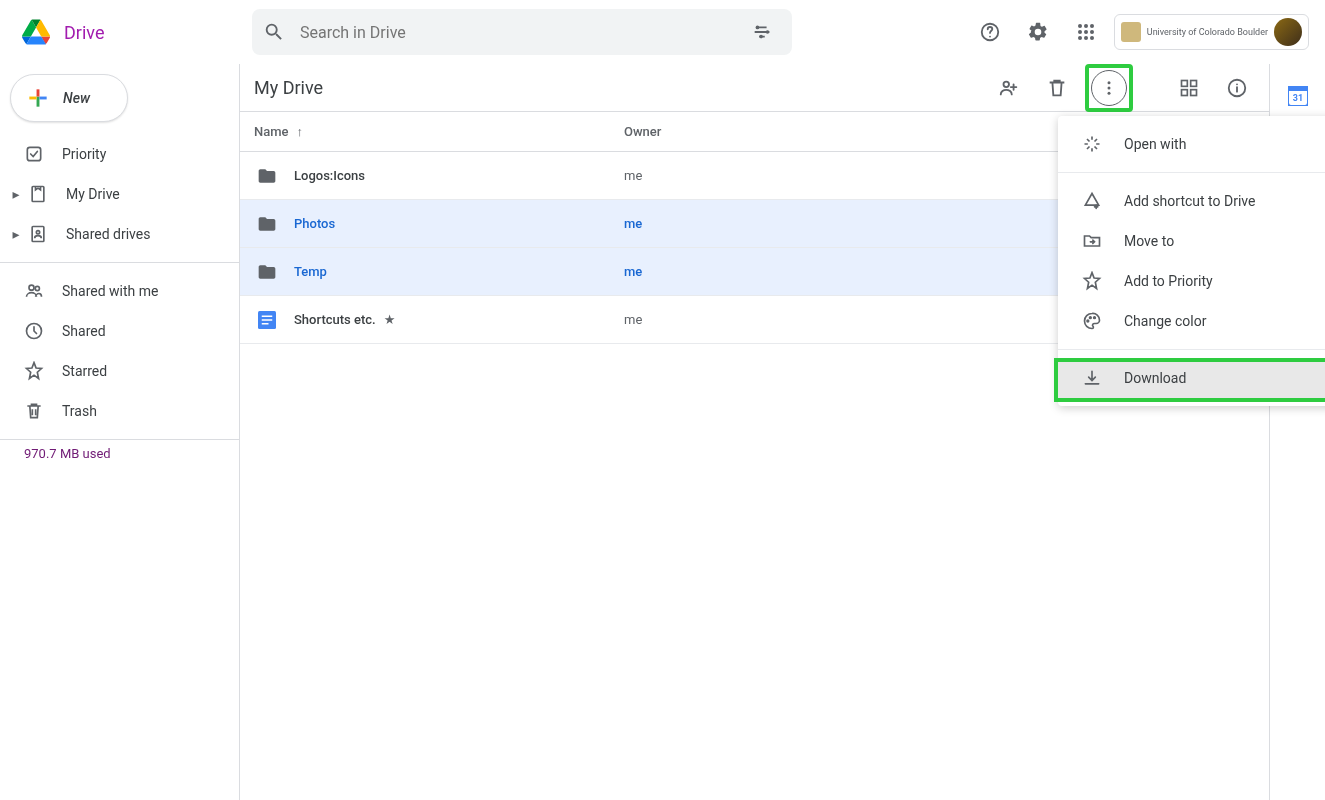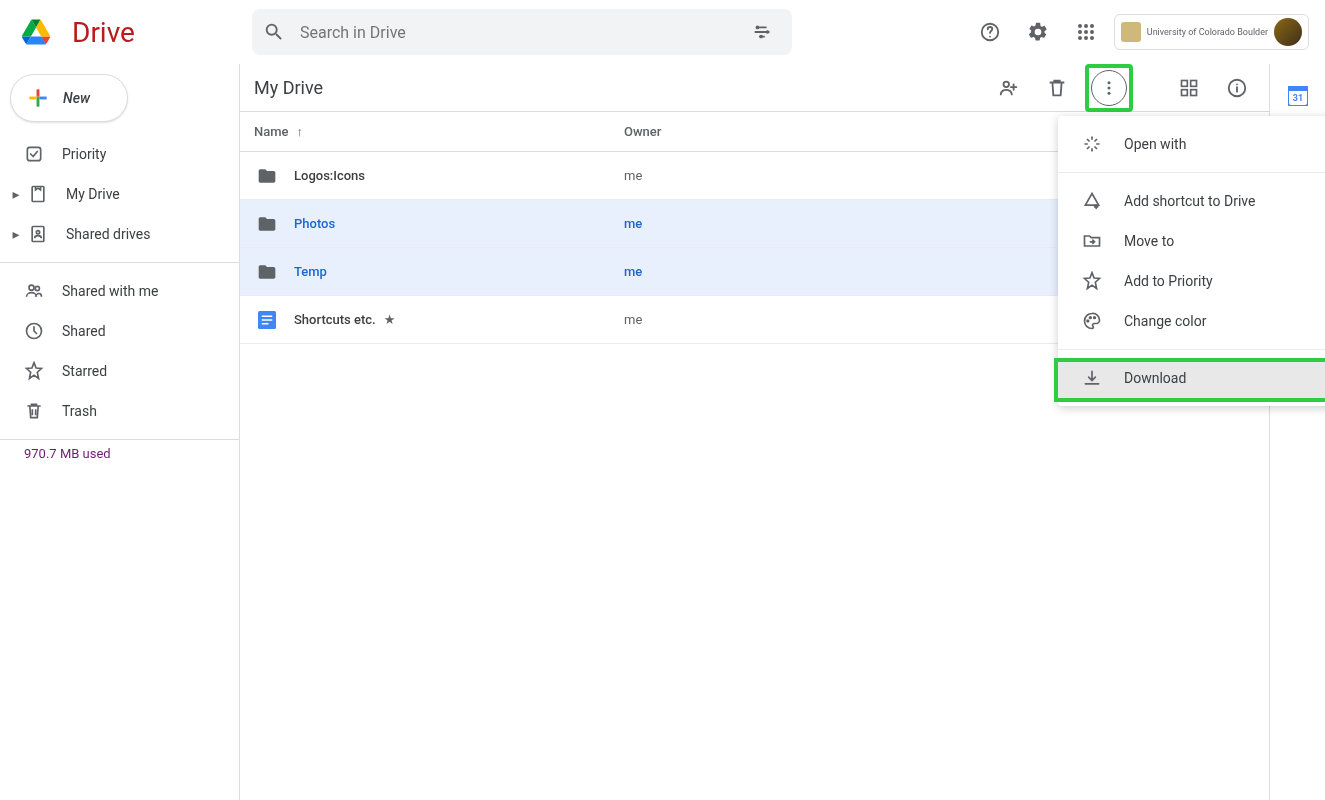--- a/index.html
+++ b/index.html
@@ -1,20 +1,20 @@
 <!DOCTYPE html>
 <html><head>
 <meta charset="utf-8">
 <style>
 * { margin:0; padding:0; box-sizing:border-box; font-family:'Google Sans',Roboto,Arial,sans-serif; }
 body { width:1325px; height:800px; background:#fff; color:#3c4043; font-size:14px; overflow:hidden; }
 .header { height:64px; display:flex; align-items:center; padding:0 8px; }
 .brand { display:flex; align-items:center; width:244px; padding-left:8px; }
 .logo { width:40px; height:40px; display:flex; align-items:center; justify-content:center; }
-.brand-text { font-size:28px; color:#b91c1c; margin-left:16px; }
+.brand-text { font-size:18px; color:#a21caf; margin-left:8px; }
 .search { flex:0 0 540px; background:#f1f3f4; border-radius:8px; height:46px; display:flex; align-items:center; padding:16px 10px; }
 .search-icon { color:#5f6368; width:24px; height:24px; display:flex; align-items:center; justify-content:center; }
 .search-input { background:transparent; border:none; outline:none; font-size:16px; color:#5f6368; flex:1; margin-left:14px; }
 .header-right { margin-left:auto; display:flex; align-items:center; gap:8px; padding-right:8px; }
 .icon-btn { width:40px; height:40px; border-radius:50%; display:flex; align-items:center; justify-content:center; cursor:pointer; color:#5f6368; }
 .org-chip { display:flex; align-items:center; border:1px solid #dadce0; border-radius:6px; padding:2px 6px; gap:6px; height:36px; }
 .org-chip .mini-logo { width:20px; height:20px; background:#cfb87c; border-radius:3px; }
 .org-chip .org-text { font-size:9px; color:#5f6368; line-height:1; text-align:center; }
 .org-chip .avatar { width:28px; height:28px; border-radius:50%; background:linear-gradient(135deg,#8b6914,#3e2e1a); }
 .body { display:flex; height:calc(100% - 64px); }

